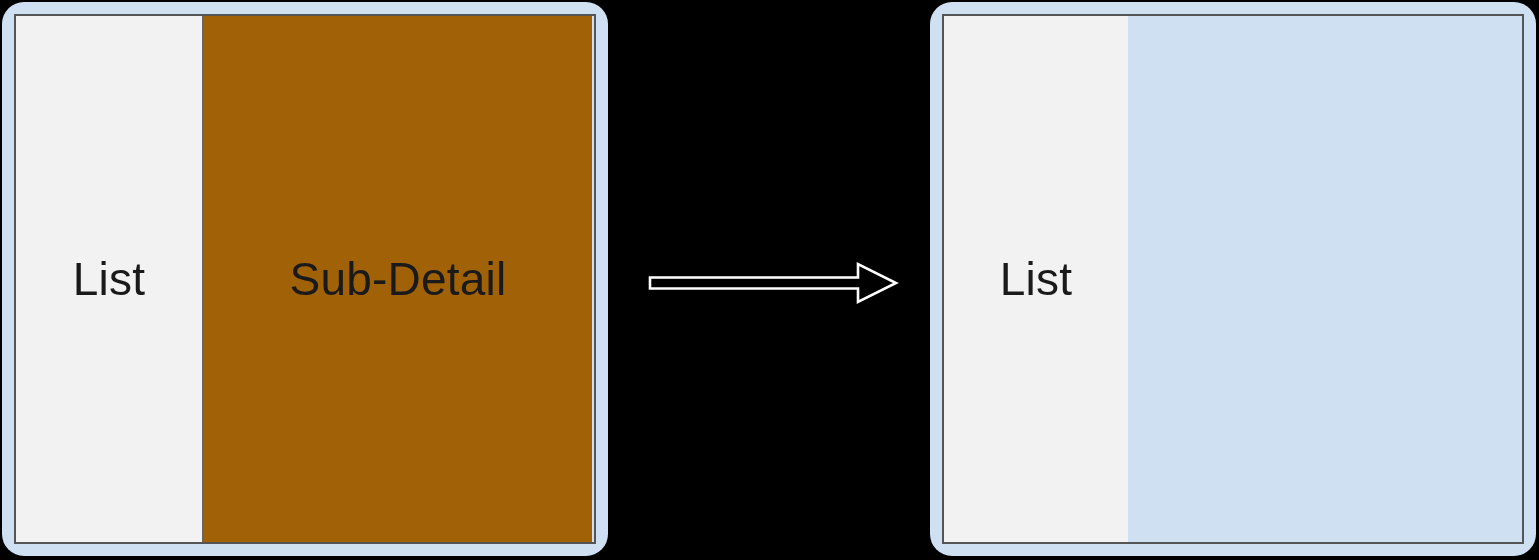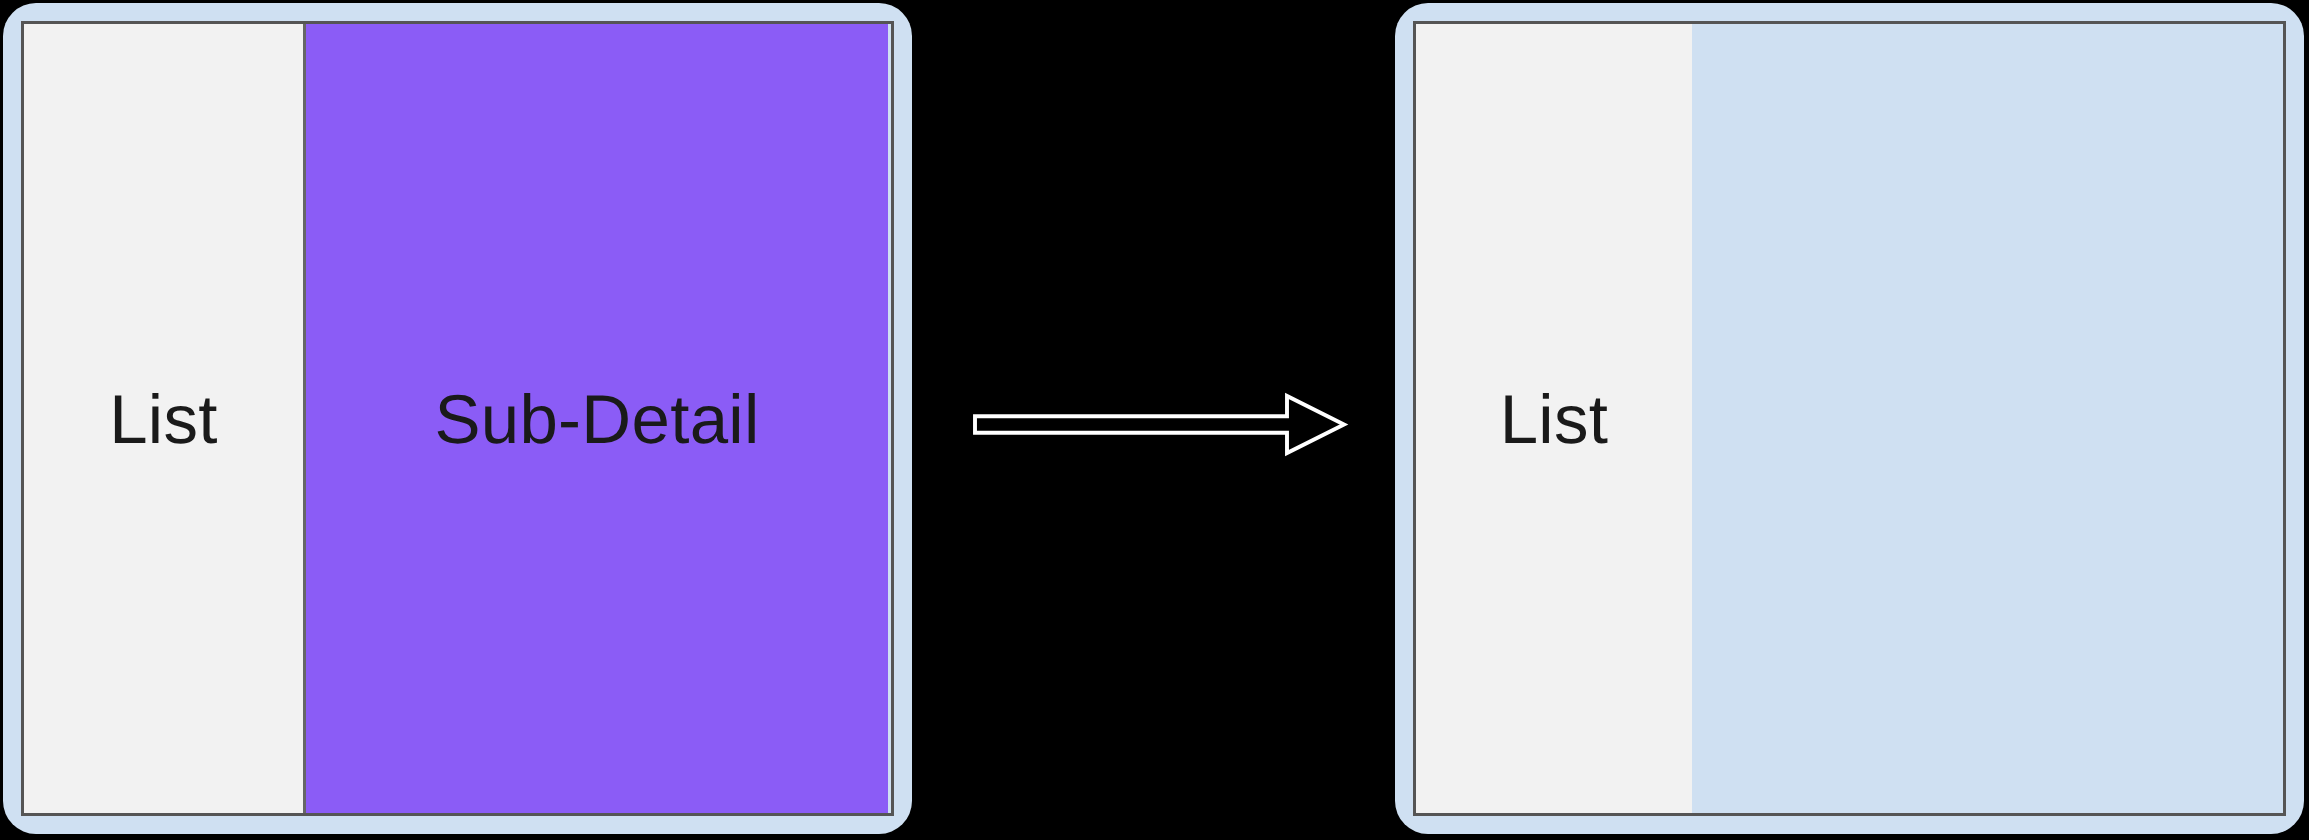--- a/index.html
+++ b/index.html
@@ -58,21 +58,21 @@
   }
 
   
   #device-before {
     left: 2px;
     top: 2px;
     width: 606px;
     height: 554px;
   }
   #device-before .pane-list   { width: 186px; }
-  #device-before .pane-detail { width: 390px; background: #8b5cf6; }
+  #device-before .pane-detail { width: 390px; background: #a16207; }
 
   
   #device-after {
     left: 930px;
     top: 2px;
     width: 606px;
     height: 554px;
   }
   #device-after .pane-list   { width: 184px; }
   #device-after .pane-detail { width: 398px; background: #cccccc; }

